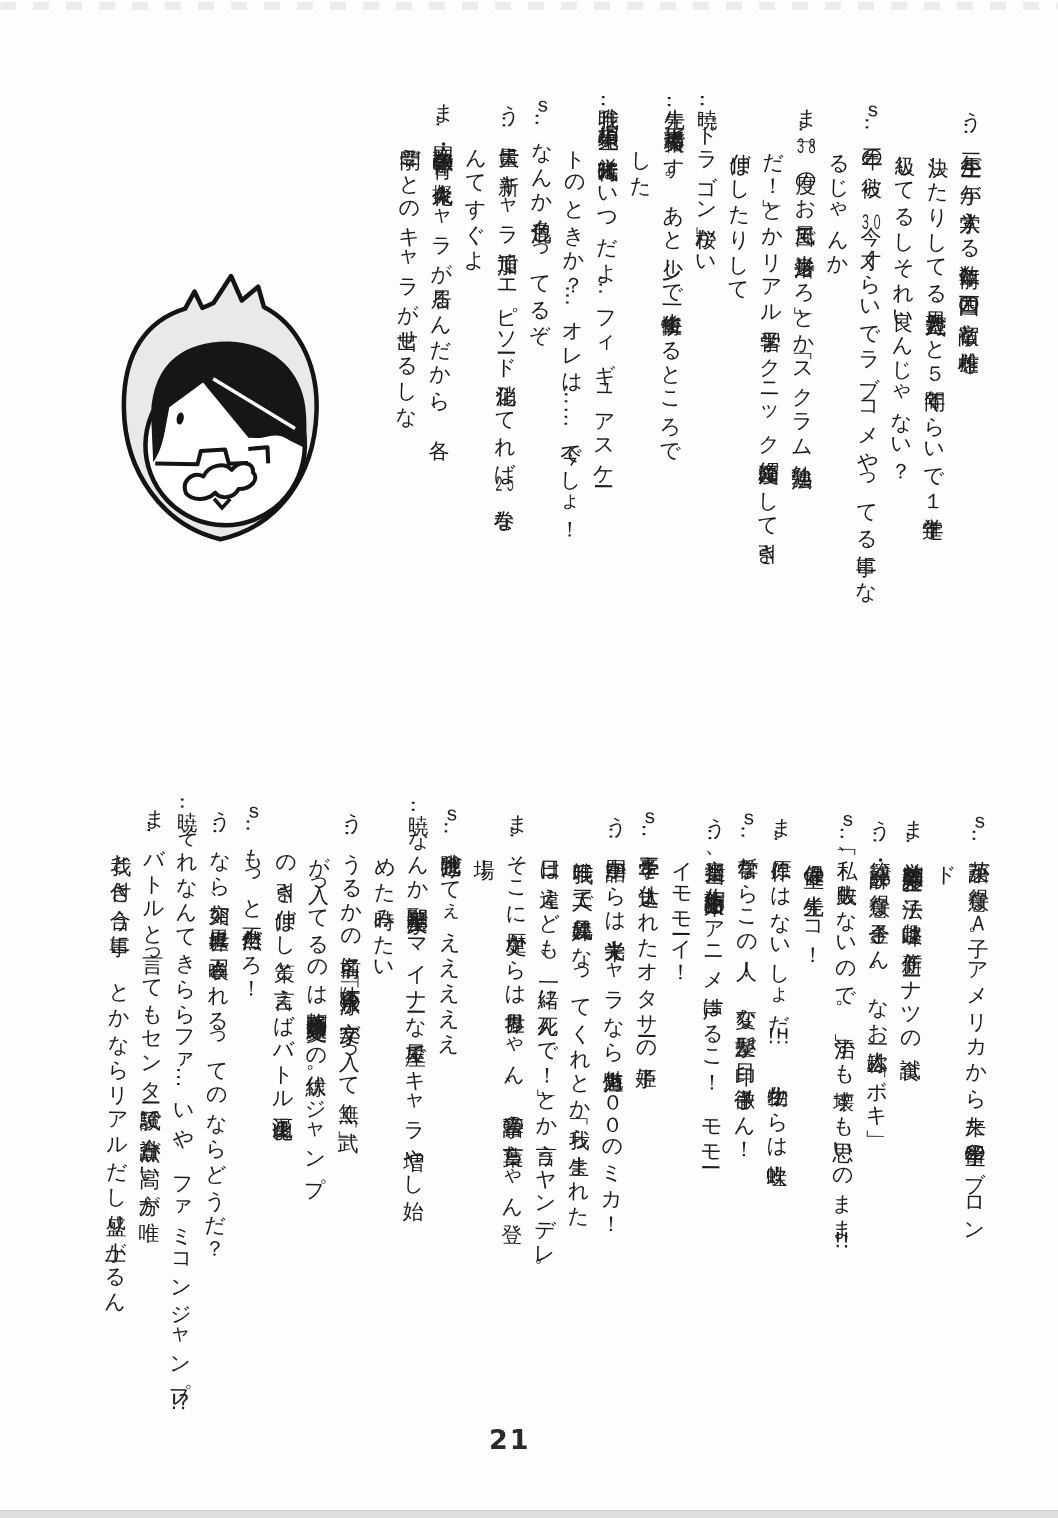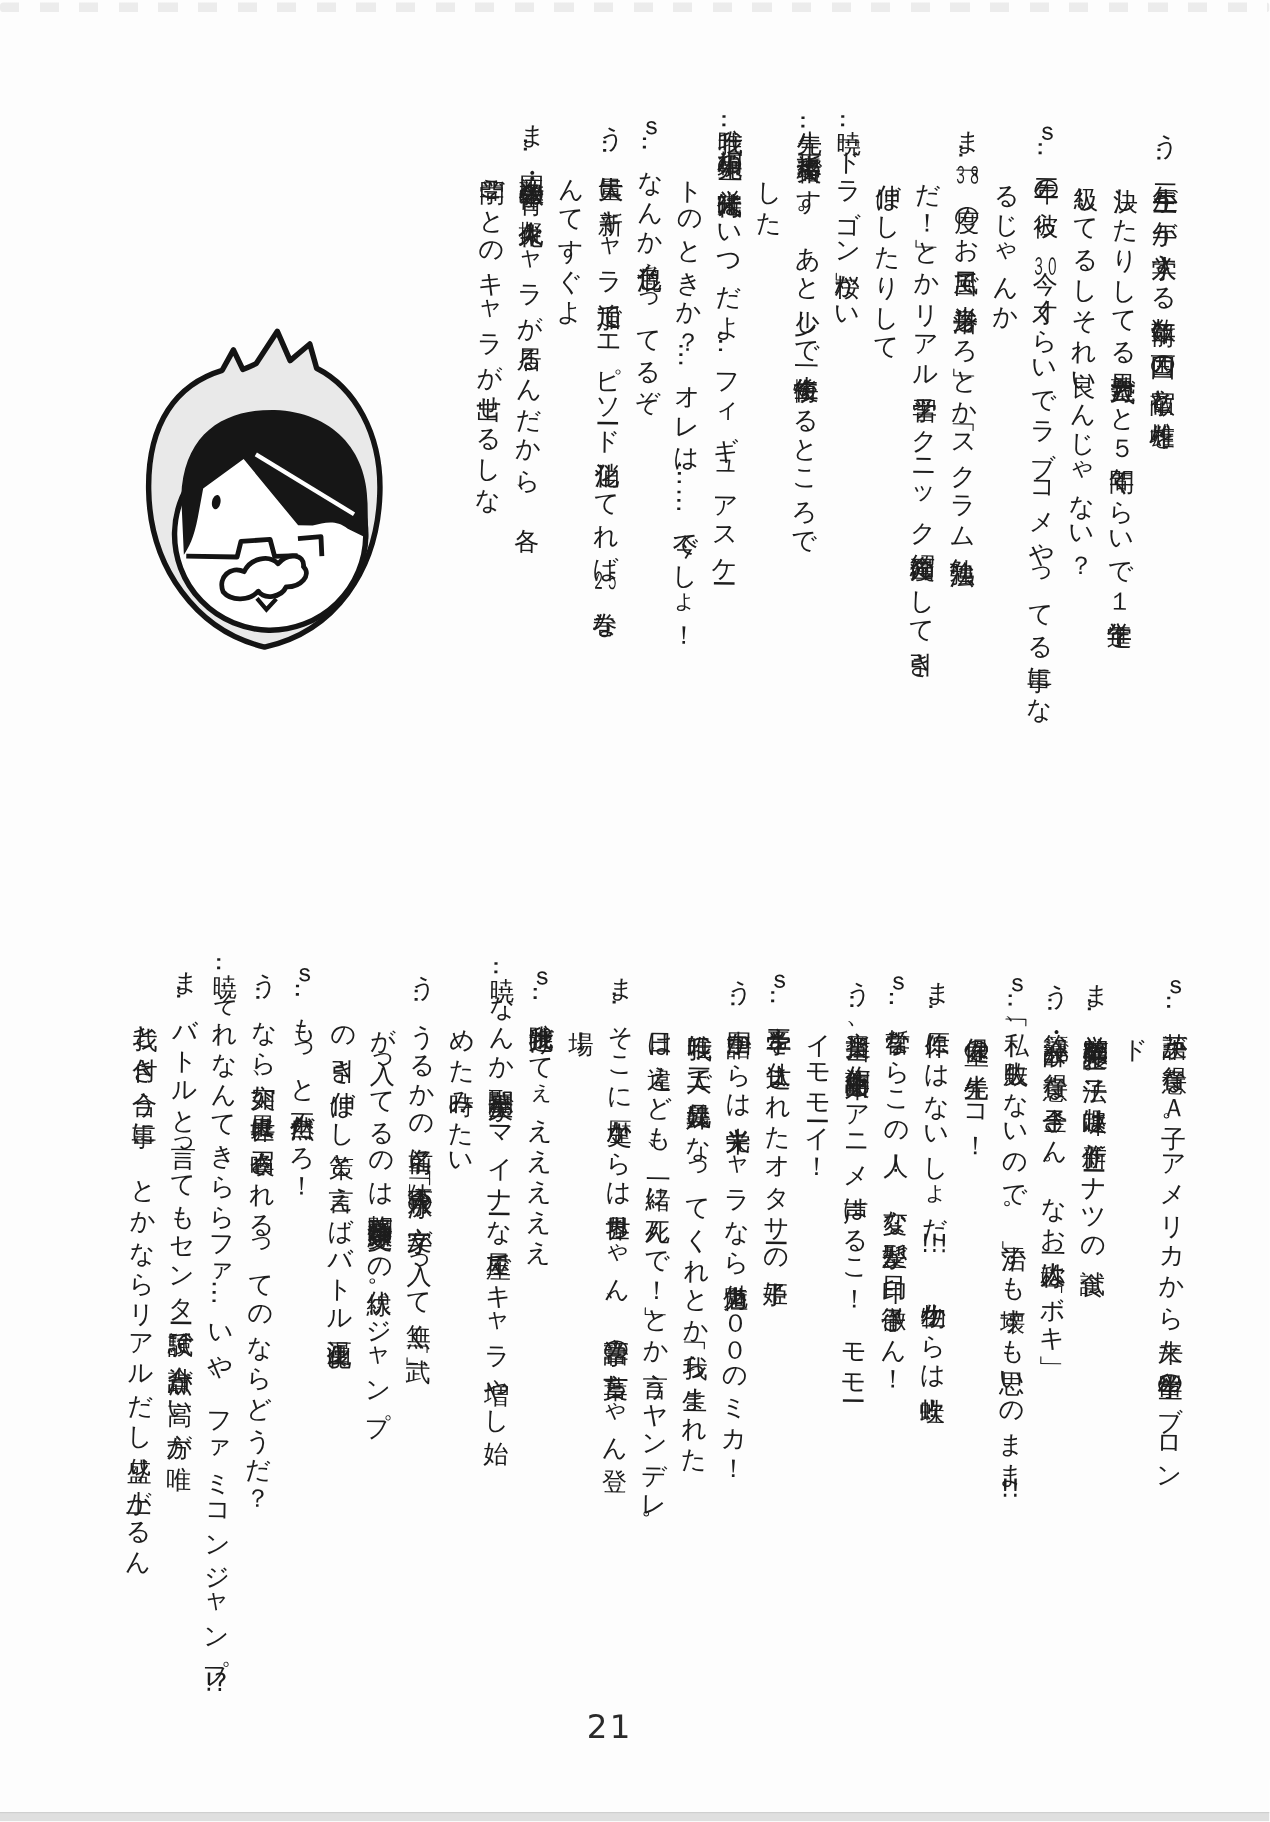--- a/index.html
+++ b/index.html
@@ -21,21 +21,21 @@
     transform:rotate(0.8deg);
     transform-origin:top right;
   }
   .vblock p{margin:0;padding:0;white-space:pre-wrap;}
   .vblock-top{top:96px; right:70px; height:628px;}
   .vblock-bottom{top:806px; right:62px; height:664px;}
   .tcy{text-combine-upright:all; -webkit-text-combine:horizontal; letter-spacing:0;}
   .doodle{position:absolute; left:108px; top:228px; width:232px; height:334px; transform:rotate(1deg);}
   .pageno{
     position:absolute; top:1424px; left:489px;
-    font-size:27px; letter-spacing:2px; color:#2a2a2a;
+    font-size:27px; letter-spacing:2px; color:#2a2a2a;font-weight:bold;
   }
   .scan-dots-top{
     position:absolute; top:2px; left:0; width:100%; height:8px;
     background:repeating-linear-gradient(90deg,#ececec 0 16px, transparent 16px 33px);
     border-radius:3px;
   }
   .scan-edge-bottom{
     position:absolute; bottom:0; left:0; width:100%; height:7px;
     background:var(--edge); border-top:1px solid #cfcfcf;
   }

